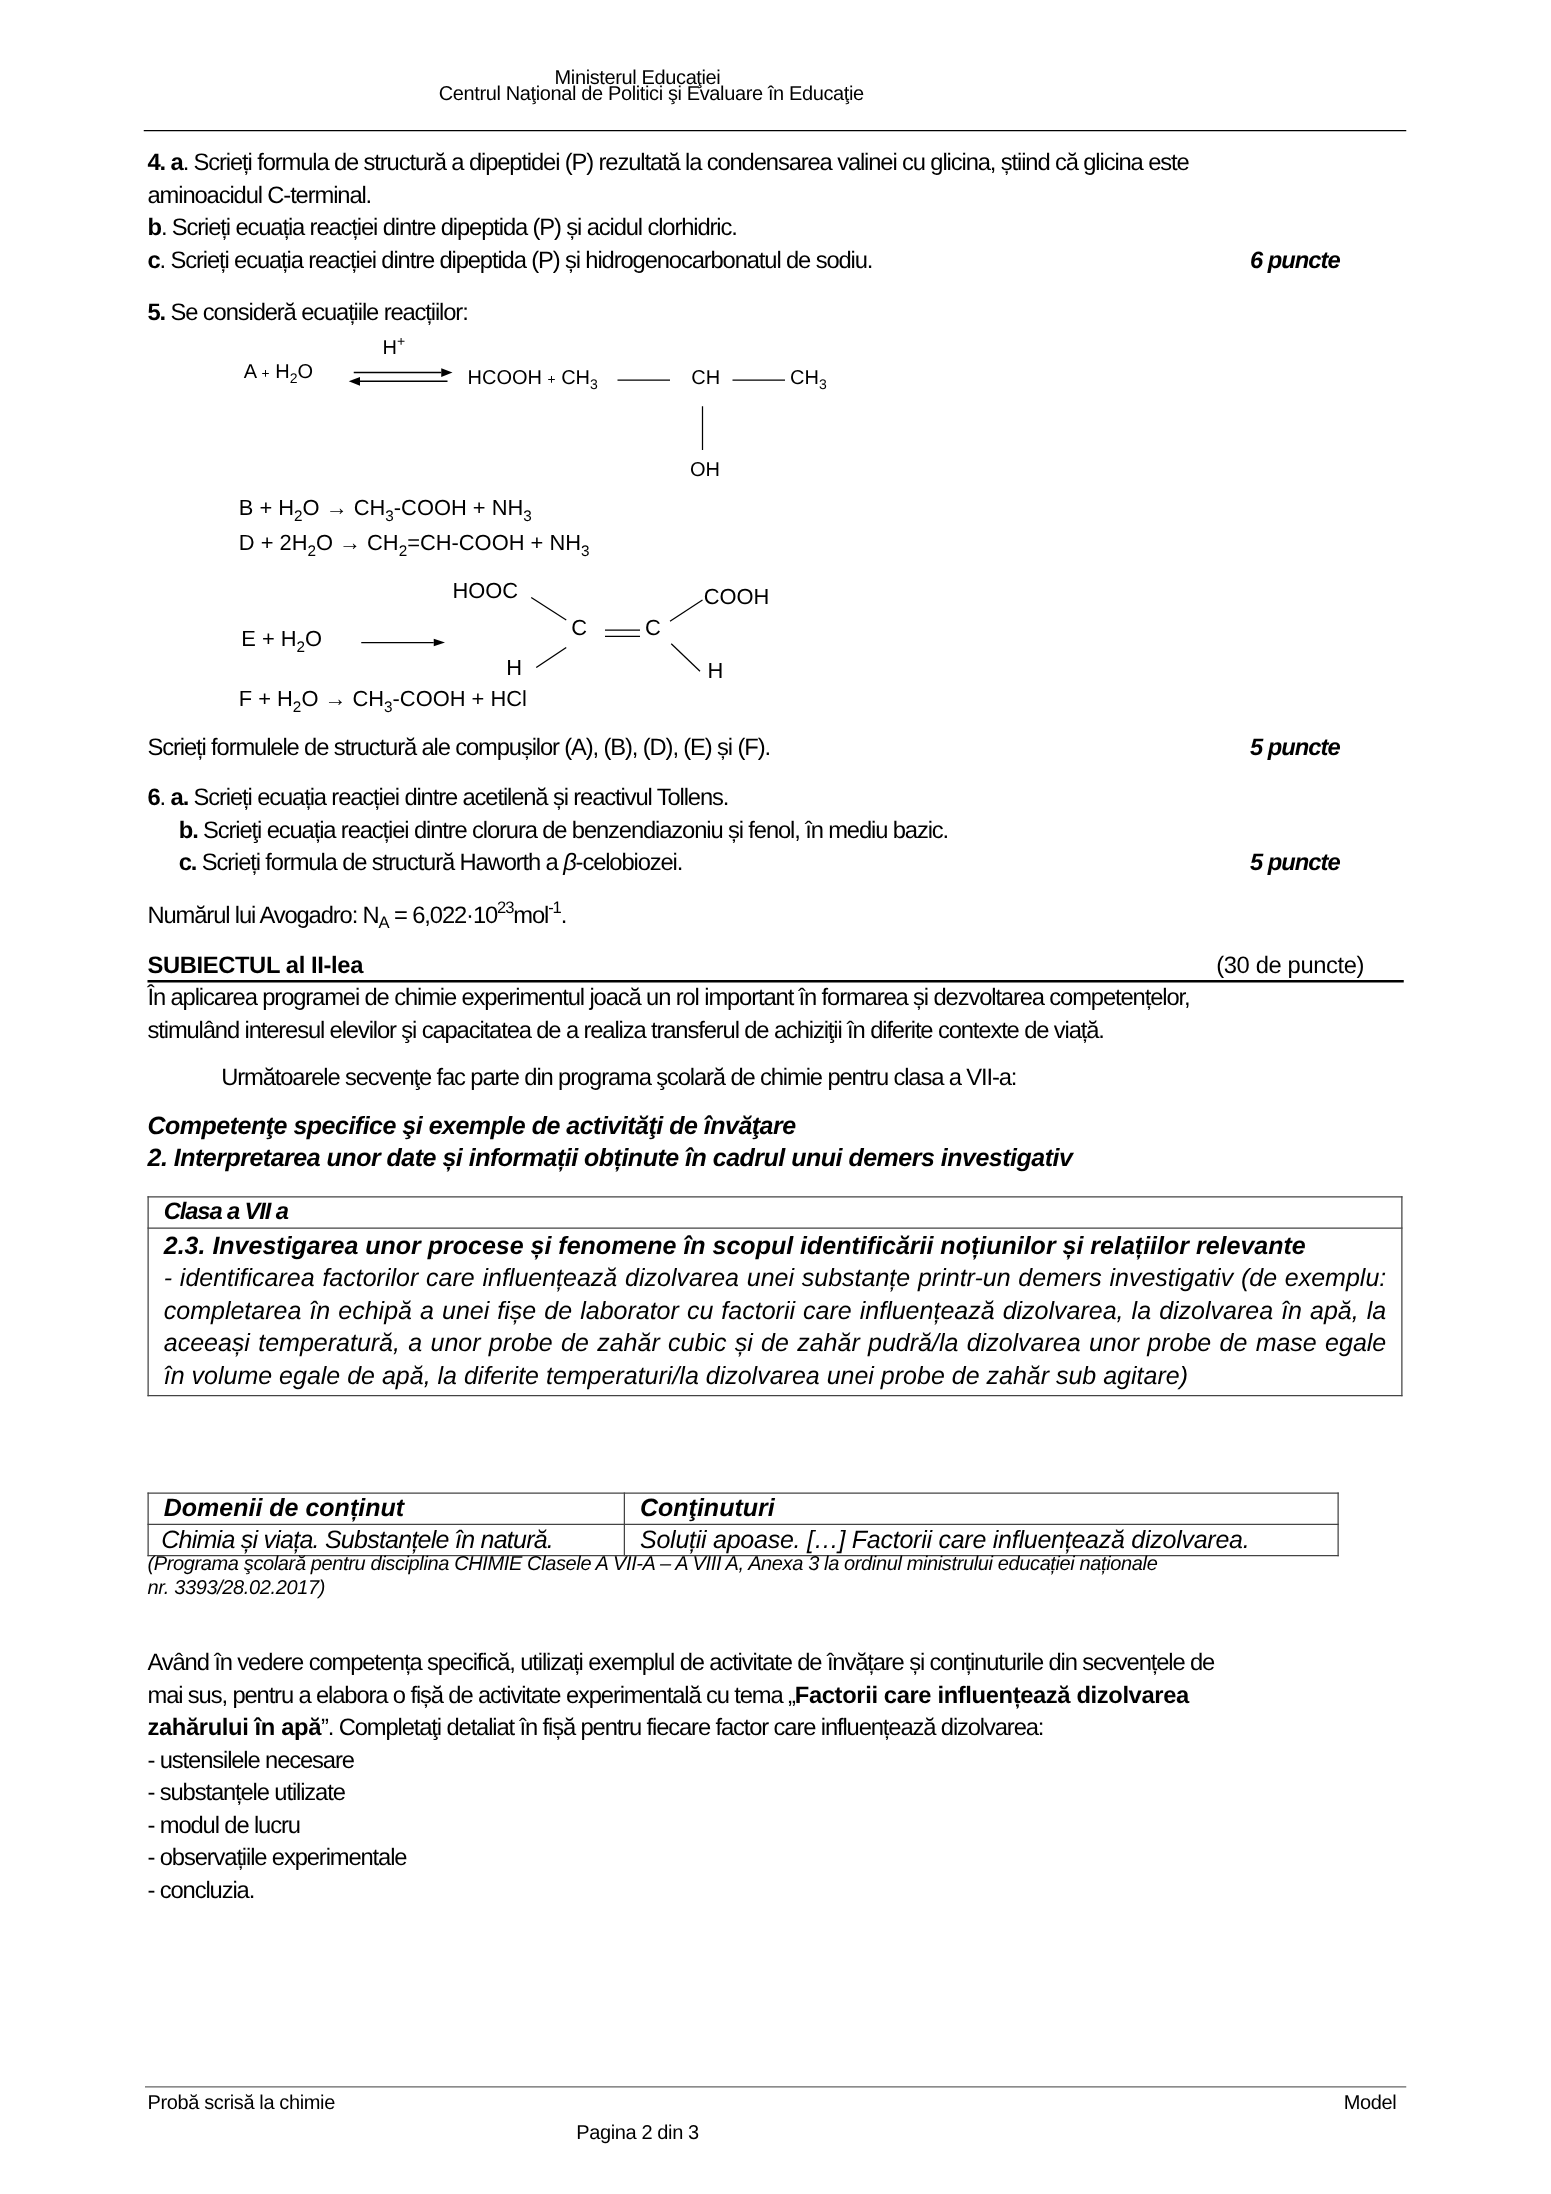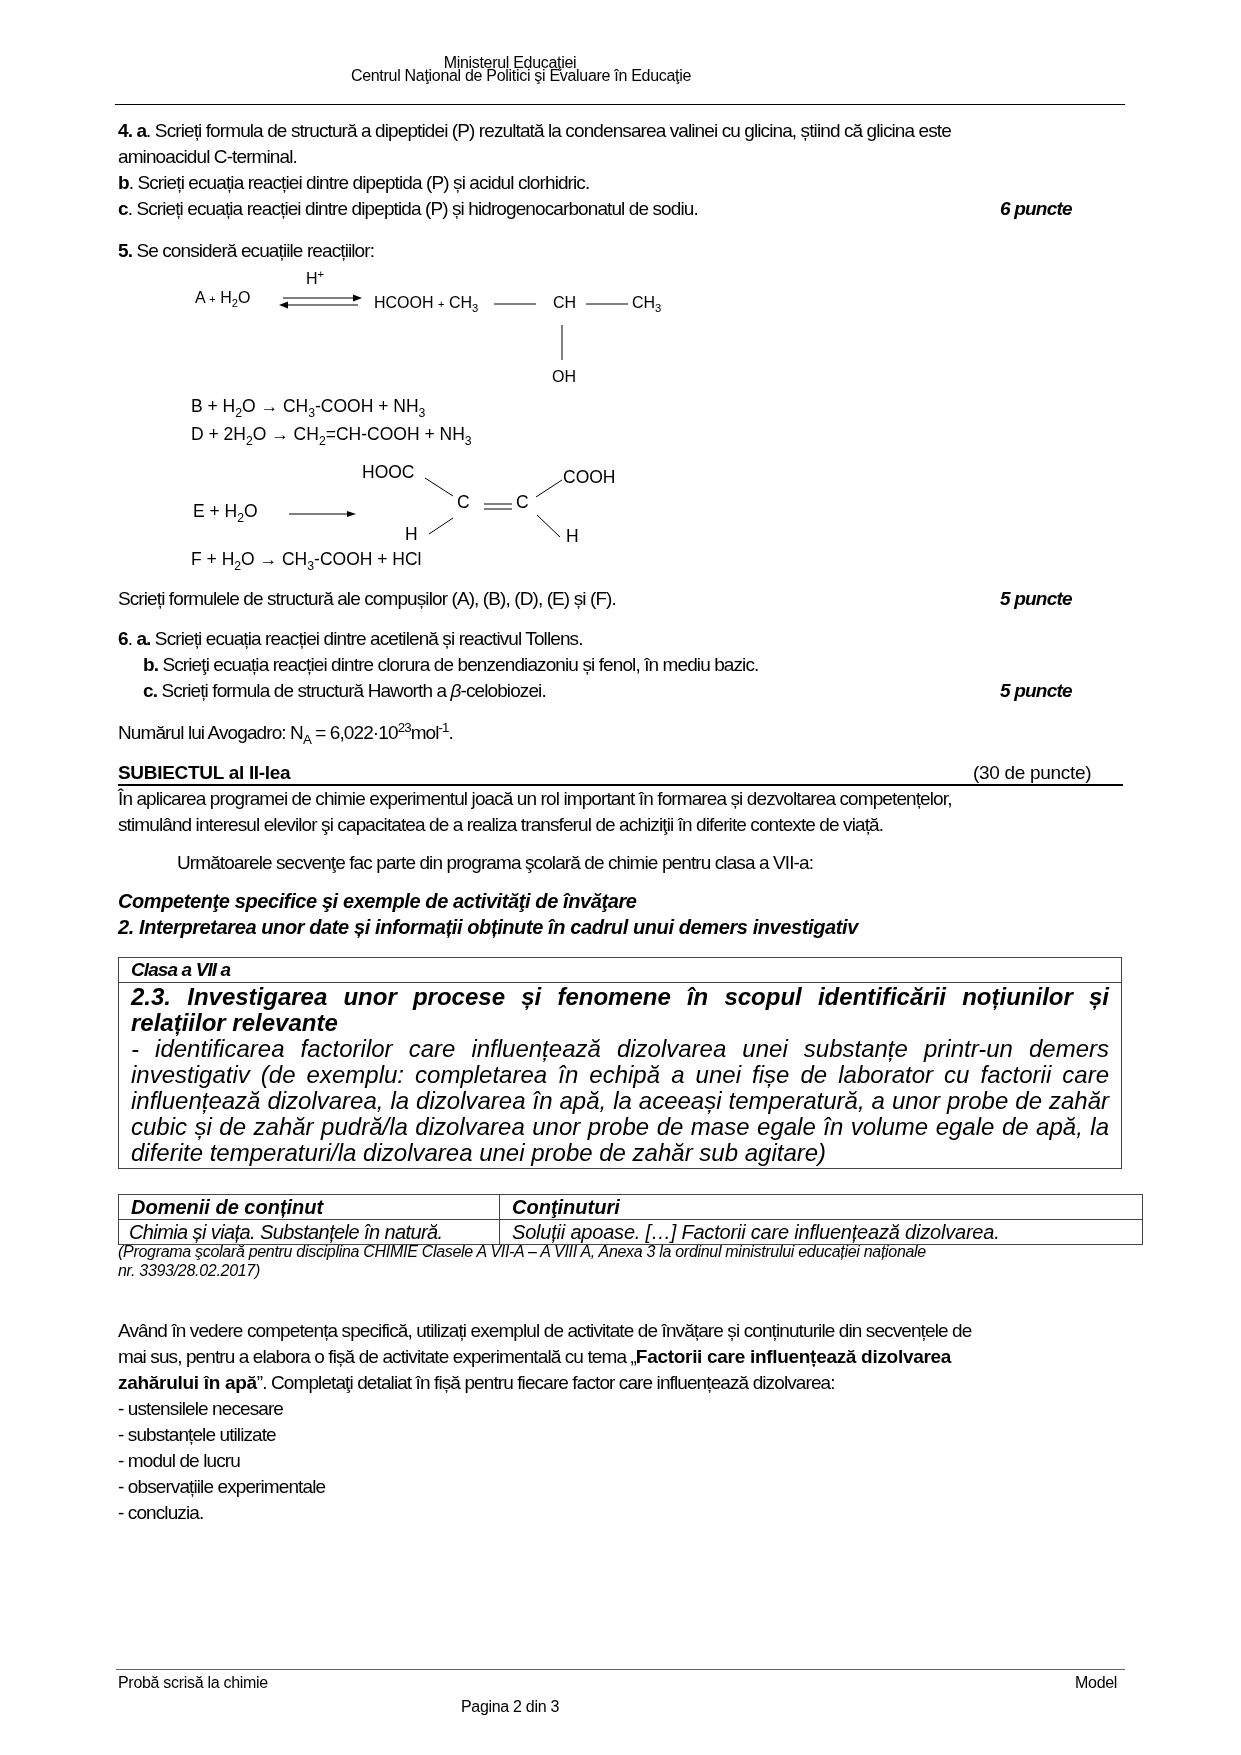--- a/index.html
+++ b/index.html
@@ -13,21 +13,21 @@
     .hdr { font-size: 16px; text-align: center; width: 1020px; left: 0; letter-spacing: -0.3px; }
     .rule { position: absolute; background: #000; height: 1px; }
     b { font-weight: bold; }
     .pts { font-weight: bold; font-style: italic; font-size: 19px; letter-spacing: -0.8px; }
     sub, sup { font-size: 0.7em; line-height: 0; }
     .chem { font-size: 16px; letter-spacing: 0; }
     .chem2 { font-size: 17.5px; letter-spacing: 0; }
     .it { font-style: italic; }
     table.tb { position: absolute; border-collapse: collapse; font-style: italic; }
     table.tb td { border: 1.5px solid #444; padding: 0 12px; vertical-align: top; }
-    .t1 td { font-size: 24px; line-height: 26px; letter-spacing: 0; text-align: justify; }
+    .t1 td { font-size: 20px; line-height: 26px; letter-spacing: 0; text-align: justify; }
     .t1 td.hdrcell { font-weight: bold; font-size: 19px; letter-spacing: -0.9px; line-height: 24px; }
     .t2 td { font-size: 20px; line-height: 24px; }
     .bolditalic { font-weight: bold; font-style: italic; }
     svg { position: absolute; overflow: visible; }
   </style>
 </head>
 <body>
 
 <div class="page">
 
@@ -129,21 +129,21 @@
         </tr>
     <tr>
           <td style="padding-top:1px; padding-bottom:2px;">
       <div style="font-weight:bold; text-align:justify; text-align-last:left;">2.3. Investigarea unor procese și fenomene în scopul identificării noțiunilor și relațiilor relevante</div>
       <div style="text-align:justify;">- identificarea factorilor care influențează dizolvarea unei substanțe printr-un demers investigativ (de exemplu: completarea în echipă a unei fișe de laborator cu factorii care influențează dizolvarea, la dizolvarea în apă, la aceeași temperatură, a unor probe de zahăr cubic și de zahăr pudră/la dizolvarea unor probe de mase egale în volume egale de apă, la diferite temperaturi/la dizolvarea unei probe de zahăr sub agitare)</div>
     </td>
         </tr>
   </tbody>
     </table>
 
-  <table class="tb t2" style="left:118px; top:1194px; width:1025px;">
+  <table class="tb t2" style="left:118px; top:1194px; width:953px;">
     <tbody>
         <tr>
       <td style="width:381px; font-weight:bold;">Domenii de conținut</td>
       <td style="font-weight:bold;">Conţinuturi</td>
     </tr>
     <tr>
       <td style="letter-spacing:-0.6px; padding-left:10px;">Chimia și viața. Substanțele în natură.</td>
       <td style="letter-spacing:-0.2px;">Soluții apoase. […] Factorii care influențează dizolvarea.</td>
     </tr>
   </tbody>

